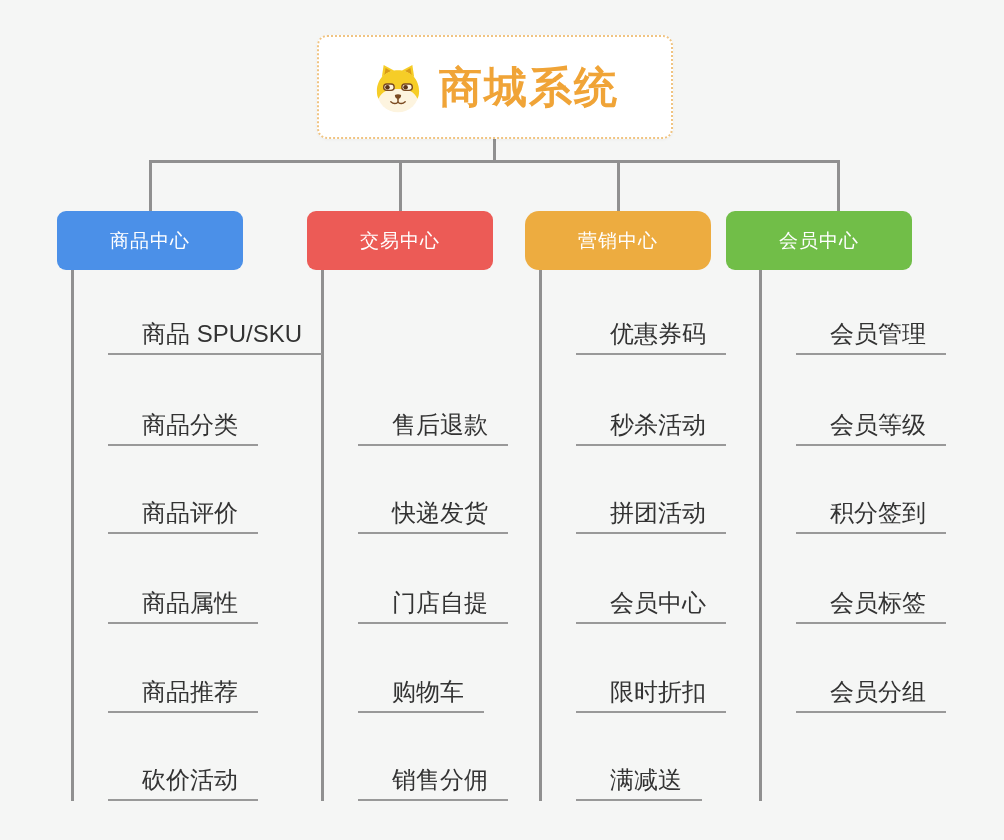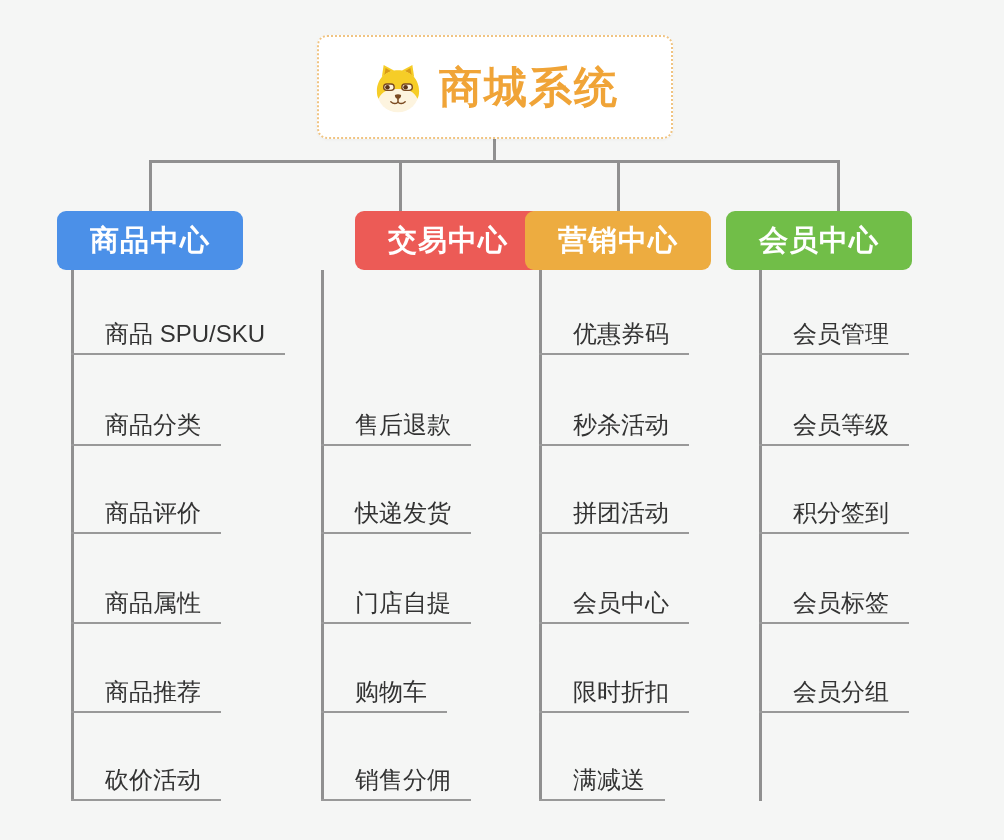--- a/index.html
+++ b/index.html
@@ -32,25 +32,25 @@
   }
   .dog-icon{width:54px;height:54px;display:block;flex:0 0 auto;}
 
   
   .branch-node{
     position:absolute;top:211px;width:186px;height:59px;
     border-radius:9px;
     display:flex;align-items:center;justify-content:center;
   }
   .branch-label{
-    color:#ffffff;font-size:29px;line-height:1;letter-spacing:1px;white-space:nowrap;font-weight:bold;
+    color:#ffffff;font-size:19px;line-height:1;letter-spacing:1px;white-space:nowrap;
   }
 
   
-  .column{position:absolute;top:270px;width:240px;height:540px;}
+  .column{position:absolute;top:270px;width:240px;height:540px;margin-left:37px;}
   .leaf{
     position:absolute;left:0;
     line-height:30px;font-size:24px;color:#333333;
     padding:0 20px 4px 34px;
     border-bottom:2px solid #999999;
     white-space:nowrap;
   }
   .r0{top:49px}.r1{top:140px}.r2{top:228px}.r3{top:318px}.r4{top:407px}.r5{top:495px}
 </style>
 </head>
@@ -90,24 +90,24 @@
 
       <path d="M32 46.6 L32 50" fill="none" stroke="#7a4a21" stroke-width="1.7" stroke-linecap="round"></path>
       <path d="M23.5 49.5 Q27.7 53.6 32 50 Q36.3 53.6 40.5 49.5" fill="none" stroke="#7a4a21" stroke-width="1.7" stroke-linecap="round"></path>
     </svg>
     <span class="root-title" style="color: rgb(240, 164, 55);">商城系统</span>
   </div>
 
   <div class="branch-node" style="left: 57px; background-color: rgb(75, 144, 232);">
     <span class="branch-label">商品中心</span>
   </div>
-  <div class="branch-node" style="left: 307px; background-color: rgb(236, 91, 86); margin-left: 48px;">
+  <div class="branch-node" style="left: 307px; background-color: rgb(236, 91, 86);">
     <span class="branch-label">交易中心</span>
   </div>
-  <div class="branch-node" style="left: 525px; background-color: rgb(237, 172, 64);">
+  <div class="branch-node" style="left: 525px; background-color: rgb(237, 172, 64); border-radius: 14px;">
     <span class="branch-label">营销中心</span>
   </div>
   <div class="branch-node" style="left: 726px; background-color: rgb(113, 190, 72);">
     <span class="branch-label">会员中心</span>
   </div>
 
   <div class="column" style="left:71px">
     <div class="leaf r0">商品 SPU/SKU</div>
     <div class="leaf r1">商品分类</div>
     <div class="leaf r2">商品评价</div>

